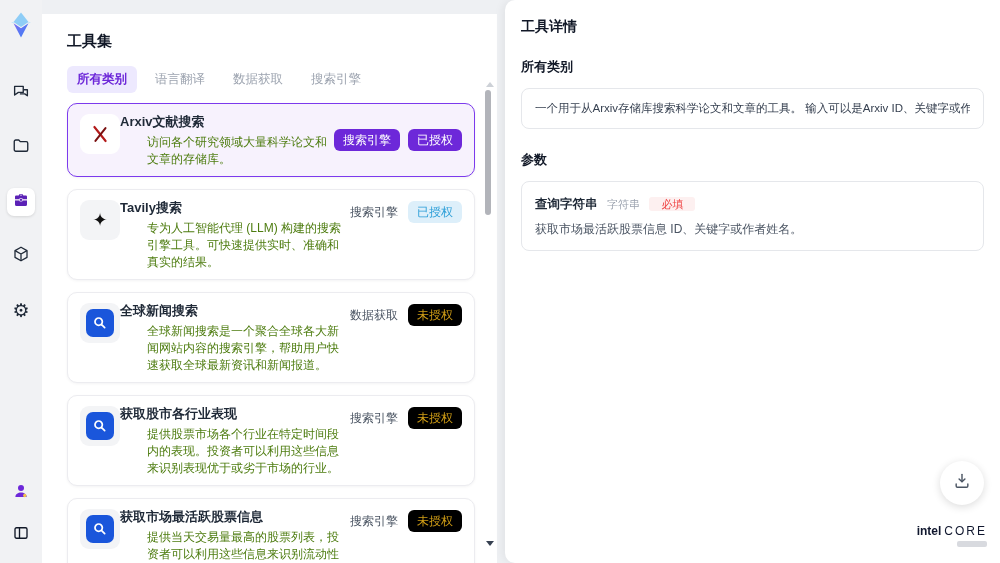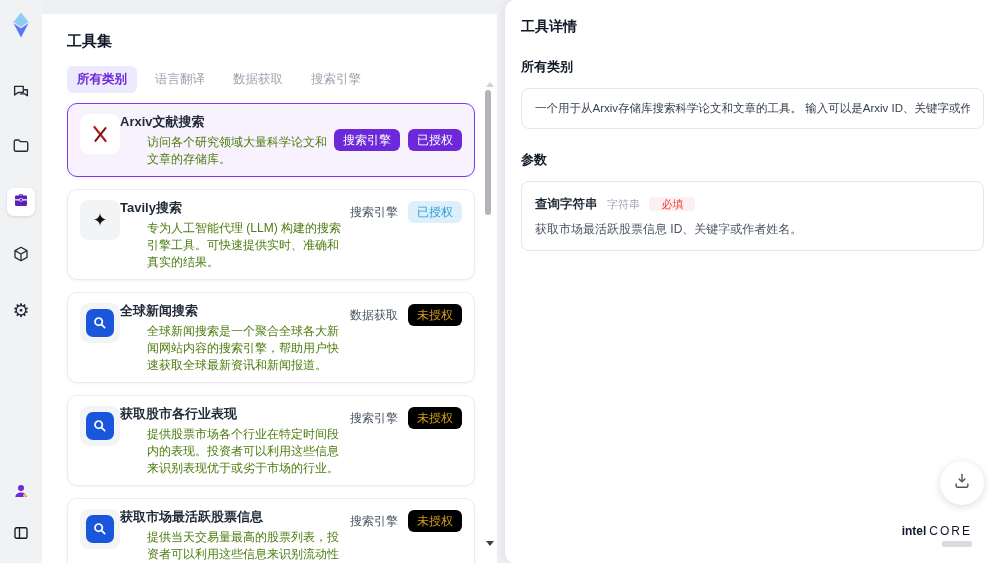--- a/index.html
+++ b/index.html
@@ -66,21 +66,21 @@
   .intro-text { font-size:11.5px; color:#374151; white-space:nowrap; overflow:hidden; }
   .param-name { font-size:12.5px; font-weight:bold; color:#1f2937; }
   .param-type { font-size:11px; color:#9ca3af; margin-left:5px; }
   .param-req { font-size:11px; color:#ef4444; background:#fdf0f0; padding:1px 12px; border-radius:3px; margin-left:5px; }
   .param-desc { font-size:12px; color:#4b5563; margin-top:8px; }
 
   
   .fab { position:absolute; right:16px; bottom:58px; width:44px; height:44px; border-radius:50%;
     background:#ffffff; box-shadow:0 2px 8px rgba(0,0,0,.14); display:flex; align-items:center;
     justify-content:center; cursor:pointer; }
-  .brand { position:absolute; right:28px; bottom:16px; text-align:center; color:#10172e; }
+  .brand { position:absolute; right:13px; bottom:16px; text-align:center; color:#10172e; }
   .brand .line1 { font-size:12px; display:flex; align-items:baseline; gap:3px; }
   .brand .intel { font-weight:bold; letter-spacing:0; }
   .brand .core { font-size:12px; letter-spacing:2px;text-align:right; }
   .brand .sub { margin:3px 0 0 auto; width:30px; height:6px; background:#d8dadf; border-radius:2px; }
 </style>
 </head>
 <body>
 
 <div class="rail">
   <div class="rail-logo">

